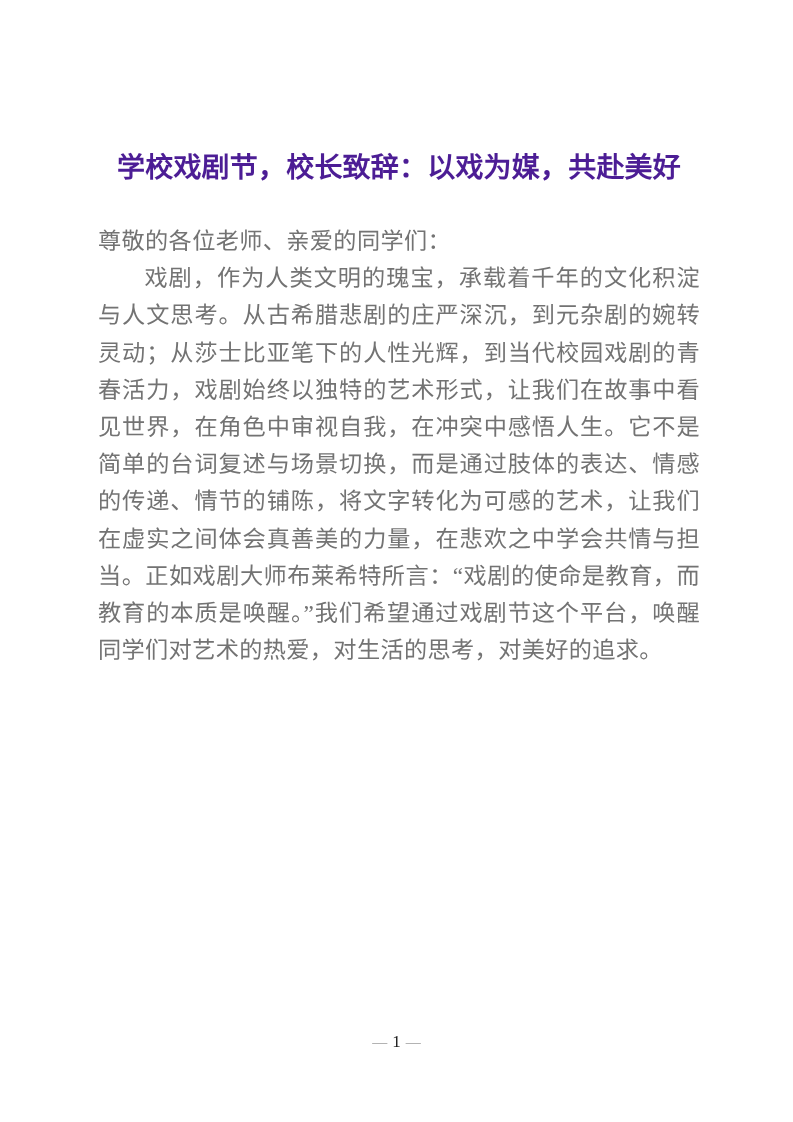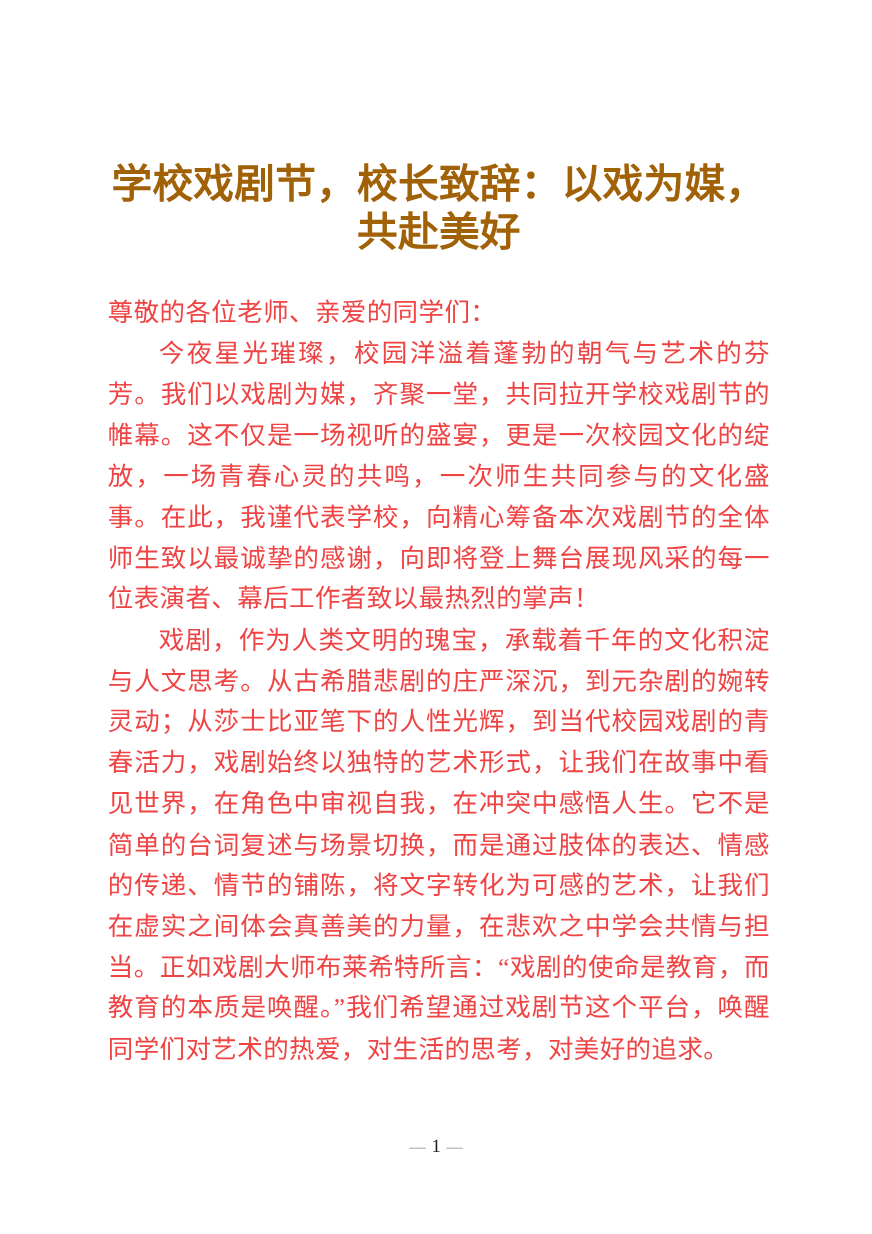--- a/index.html
+++ b/index.html
@@ -26,36 +26,36 @@
     top: 0;
     width: 602px;
   }
 
   
   .doc-title {
     margin: 0;
     padding: 0;
     font-family: "Liberation Sans", "DejaVu Sans", sans-serif;
     font-weight: bold;
-    font-size: 37px;
+    font-size: 28px;
     line-height: 44px;
     text-align: center;
-    color: #a16207;
+    color: #4c1d95;
     letter-spacing: 0.2px;
     padding-top: 146px;
   }
 
   
   .body-block {
     margin: 0;
     padding-top: 33px;
     font-family: "Liberation Serif", "DejaVu Serif", serif;
     font-size: 23.2px;
     line-height: 37.2px;
-    color: #ef4444;
+    color: #737373;
     text-align: justify;
     text-justify: inter-character;
     letter-spacing: 0.35px;
   }
 
   .para {
     margin: 0;
     padding: 0;
     text-align: justify;
     text-justify: inter-character;
@@ -98,21 +98,20 @@
 
     <h1 class="doc-title">
       <span>学校戏剧节，校长致辞：以戏为媒，共赴</span><span>美好</span>
     </h1>
 
     <div class="body-block">
 
       <p class="para">尊敬的各位老师、亲爱的同学们：</p>
 
 
-      <p class="para indent">今夜星光璀璨，校园洋溢着蓬勃的朝气与艺术的芬芳。我们以戏剧为媒，齐聚一堂，共同拉开学校戏剧节的帷幕。这不仅是一场视听的盛宴，更是一次校园文化的绽放，一场青春心灵的共鸣，一次师生共同参与的文化盛事。在此，我谨代表学校，向精心筹备本次戏剧节的全体师生致以最诚挚的感谢，向即将登上舞台展现风采的每一位表演者、幕后工作者致以最热烈的掌声！</p>
 
       <p class="para indent">戏剧，作为人类文明的瑰宝，承载着千年的文化积淀与人文思考。从古希腊悲剧的庄严深沉，到元杂剧的婉转灵动；从莎士比亚笔下的人性光辉，到当代校园戏剧的青春活力，戏剧始终以独特的艺术形式，让我们在故事中看见世界，在角色中审视自我，在冲突中感悟人生。它不是简单的台词复述与场景切换，而是通过肢体的表达、情感的传递、情节的铺陈，将文字转化为可感的艺术，让我们在虚实之间体会真善美的力量，在悲欢之中学会共情与担当。正如戏剧大师布莱希特所言：“戏剧的使命是教育，而教育的本质是唤醒。”我们希望通过戏剧节这个平台，唤醒同学们对艺术的热爱，对生活的思考，对美好的追求。</p>
 
     </div>
   </div>
 
   <div class="page-footer">
     <span class="dash">—</span><span class="num">1</span><span class="dash">—</span>
   </div>
 

